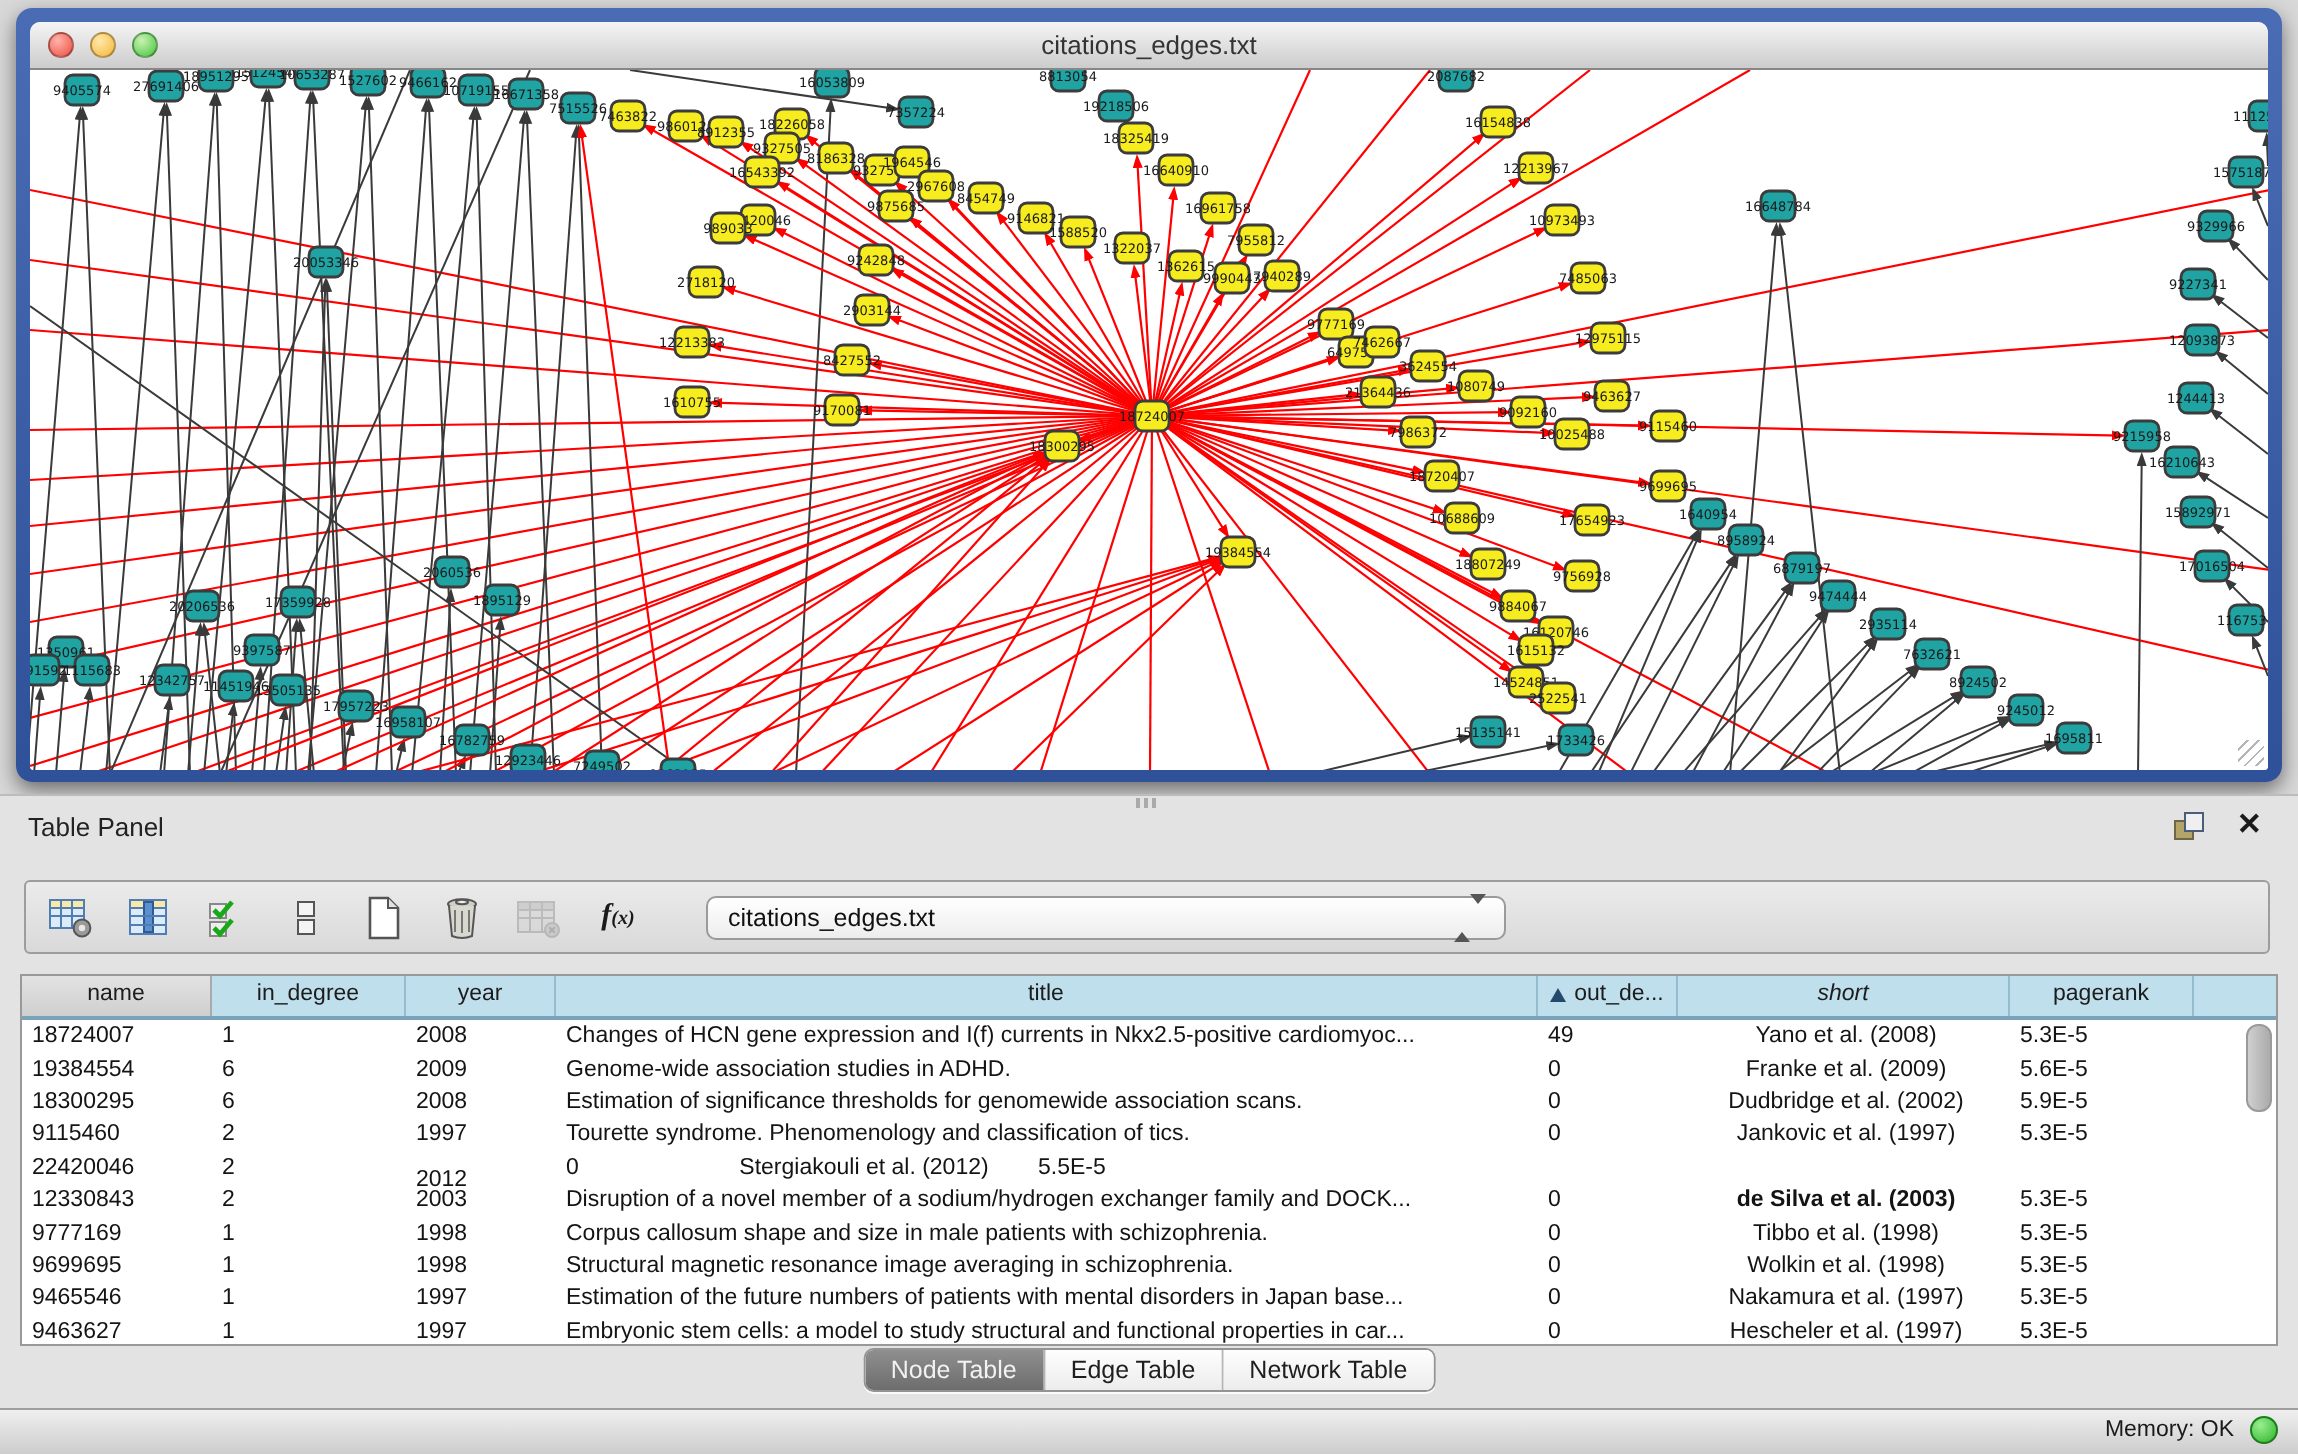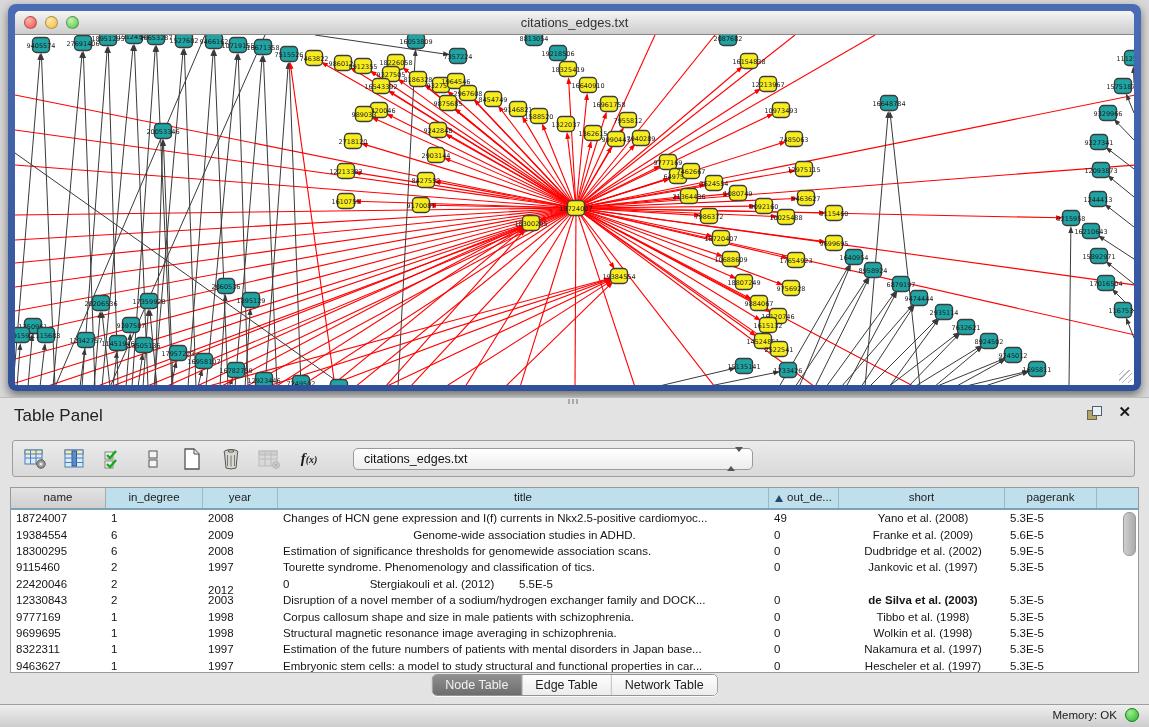--- a/index.html
+++ b/index.html
@@ -22,21 +22,21 @@
   .win-title{position:absolute;left:0;right:0;top:4px;text-align:center;
       font-size:13px;color:#333}
   .graph-canvas{position:absolute;left:0;top:24px;right:0;bottom:0;background:#fff}
   .resize-grip{position:absolute;right:2px;bottom:2px;width:13px;height:13px;
       background:repeating-linear-gradient(135deg,transparent 0 3px,#b5b5b5 3px 4px)}
   
   .panel-bg{position:absolute;left:0;top:397px;width:1149px;height:308px;
       background:#e3e3e3;border-top:1px solid #bcbcbc}
   .splitter-grip{position:absolute;left:568px;top:399px;width:10px;height:5px;
       background:repeating-linear-gradient(90deg,#aaa 0 2px,transparent 2px 4px)}
-  .panel-title{position:absolute;left:14px;top:406px;font-size:17px;color:#222}
+  .panel-title{position:absolute;left:14px;top:406px;font-size:13px;color:#222}
   .panel-float{position:absolute;right:46px;top:406px;width:16px;height:14px;cursor:pointer}
   .panel-float .sq1{position:absolute;left:0;top:4px;width:8px;height:8px;background:#b3a468;border:1px solid #6f6648}
   .panel-float .sq2{position:absolute;left:5px;top:0;width:8px;height:8px;background:#efefef;border:1px solid #4a5d7a}
   .panel-close{position:absolute;right:18px;top:403px;font-size:15px;font-weight:bold;color:#1a1a1a;cursor:pointer}
   .toolbar{position:absolute;left:12px;top:440px;width:1123px;height:37px;
       background:linear-gradient(#ebebeb,#d9d9d9);border:1px solid #9d9d9d;border-radius:3px;
       display:flex;align-items:center;gap:13px;padding-left:10px;box-sizing:border-box}
   .tbtn{width:26px;height:26px;display:flex;align-items:center;justify-content:center;cursor:pointer}
   .tbtn.disabled{opacity:.55;cursor:default}
   .fx{font-family:"Liberation Serif",serif;font-style:italic;font-weight:bold;font-size:15px;color:#1a1a1a}
@@ -604,38 +604,38 @@
   </div>
 </div>
 
 <div class="table-wrap">
   <div class="thead" id="thead">
       <div class="th gray" style="width: 95px;">name</div>
       <div class="th" style="width: 97px;">in_degree</div>
       <div class="th" style="width: 75px;">year</div>
       <div class="th" style="width: 491px;">title</div>
       <div class="th" style="width: 70px;"><span class="sort-tri"></span>out_de...</div>
-      <div class="th" style="width: 166px;">short</div>
+      <div class="th" style="width: 166px; font-style: italic;">short</div>
       <div class="th" style="width: 92px;">pagerank</div>
     </div>
   <div id="tbody">
       <div class="trow">
         <div class="td" style="width: 95px;">18724007</div>
         <div class="td" style="width: 97px;">1</div>
         <div class="td" style="width: 75px;">2008</div>
         <div class="td" style="width: 491px;">Changes of HCN gene expression and I(f) currents in Nkx2.5-positive cardiomyoc...</div>
         <div class="td" style="width: 70px;">49</div>
         <div class="td center" style="width: 166px;">Yano et al. (2008)</div>
         <div class="td" style="width: 92px;">5.3E-5</div>
       </div>
       <div class="trow">
         <div class="td" style="width: 95px;">19384554</div>
         <div class="td" style="width: 97px;">6</div>
         <div class="td" style="width: 75px;">2009</div>
-        <div class="td" style="width: 491px; text-align: center;">Genome-wide association studies in ADHD.</div>
+        <div class="td" style="width: 491px;">Genome-wide association studies in ADHD.</div>
         <div class="td" style="width: 70px;">0</div>
         <div class="td center" style="width: 166px;">Franke et al. (2009)</div>
         <div class="td" style="width: 92px;">5.6E-5</div>
       </div>
       <div class="trow">
         <div class="td" style="width: 95px;">18300295</div>
         <div class="td" style="width: 97px;">6</div>
         <div class="td" style="width: 75px;">2008</div>
         <div class="td" style="width: 491px;">Estimation of significance thresholds for genomewide association scans.</div>
         <div class="td" style="width: 70px;">0</div>
@@ -680,21 +680,21 @@
       <div class="trow">
         <div class="td" style="width: 95px;">9699695</div>
         <div class="td" style="width: 97px;">1</div>
         <div class="td" style="width: 75px;">1998</div>
         <div class="td" style="width: 491px;">Structural magnetic resonance image averaging in schizophrenia.</div>
         <div class="td" style="width: 70px;">0</div>
         <div class="td center" style="width: 166px;">Wolkin et al. (1998)</div>
         <div class="td" style="width: 92px;">5.3E-5</div>
       </div>
       <div class="trow">
-        <div class="td" style="width: 95px;">8322311</div>
+        <div class="td" style="width: 95px;">9465546</div>
         <div class="td" style="width: 97px;">1</div>
         <div class="td" style="width: 75px;">1997</div>
         <div class="td" style="width: 491px;">Estimation of the future numbers of patients with mental disorders in Japan base...</div>
         <div class="td" style="width: 70px;">0</div>
         <div class="td center" style="width: 166px;">Nakamura et al. (1997)</div>
         <div class="td" style="width: 92px;">5.3E-5</div>
       </div>
       <div class="trow">
         <div class="td" style="width: 95px;">9463627</div>
         <div class="td" style="width: 97px;">1</div>

